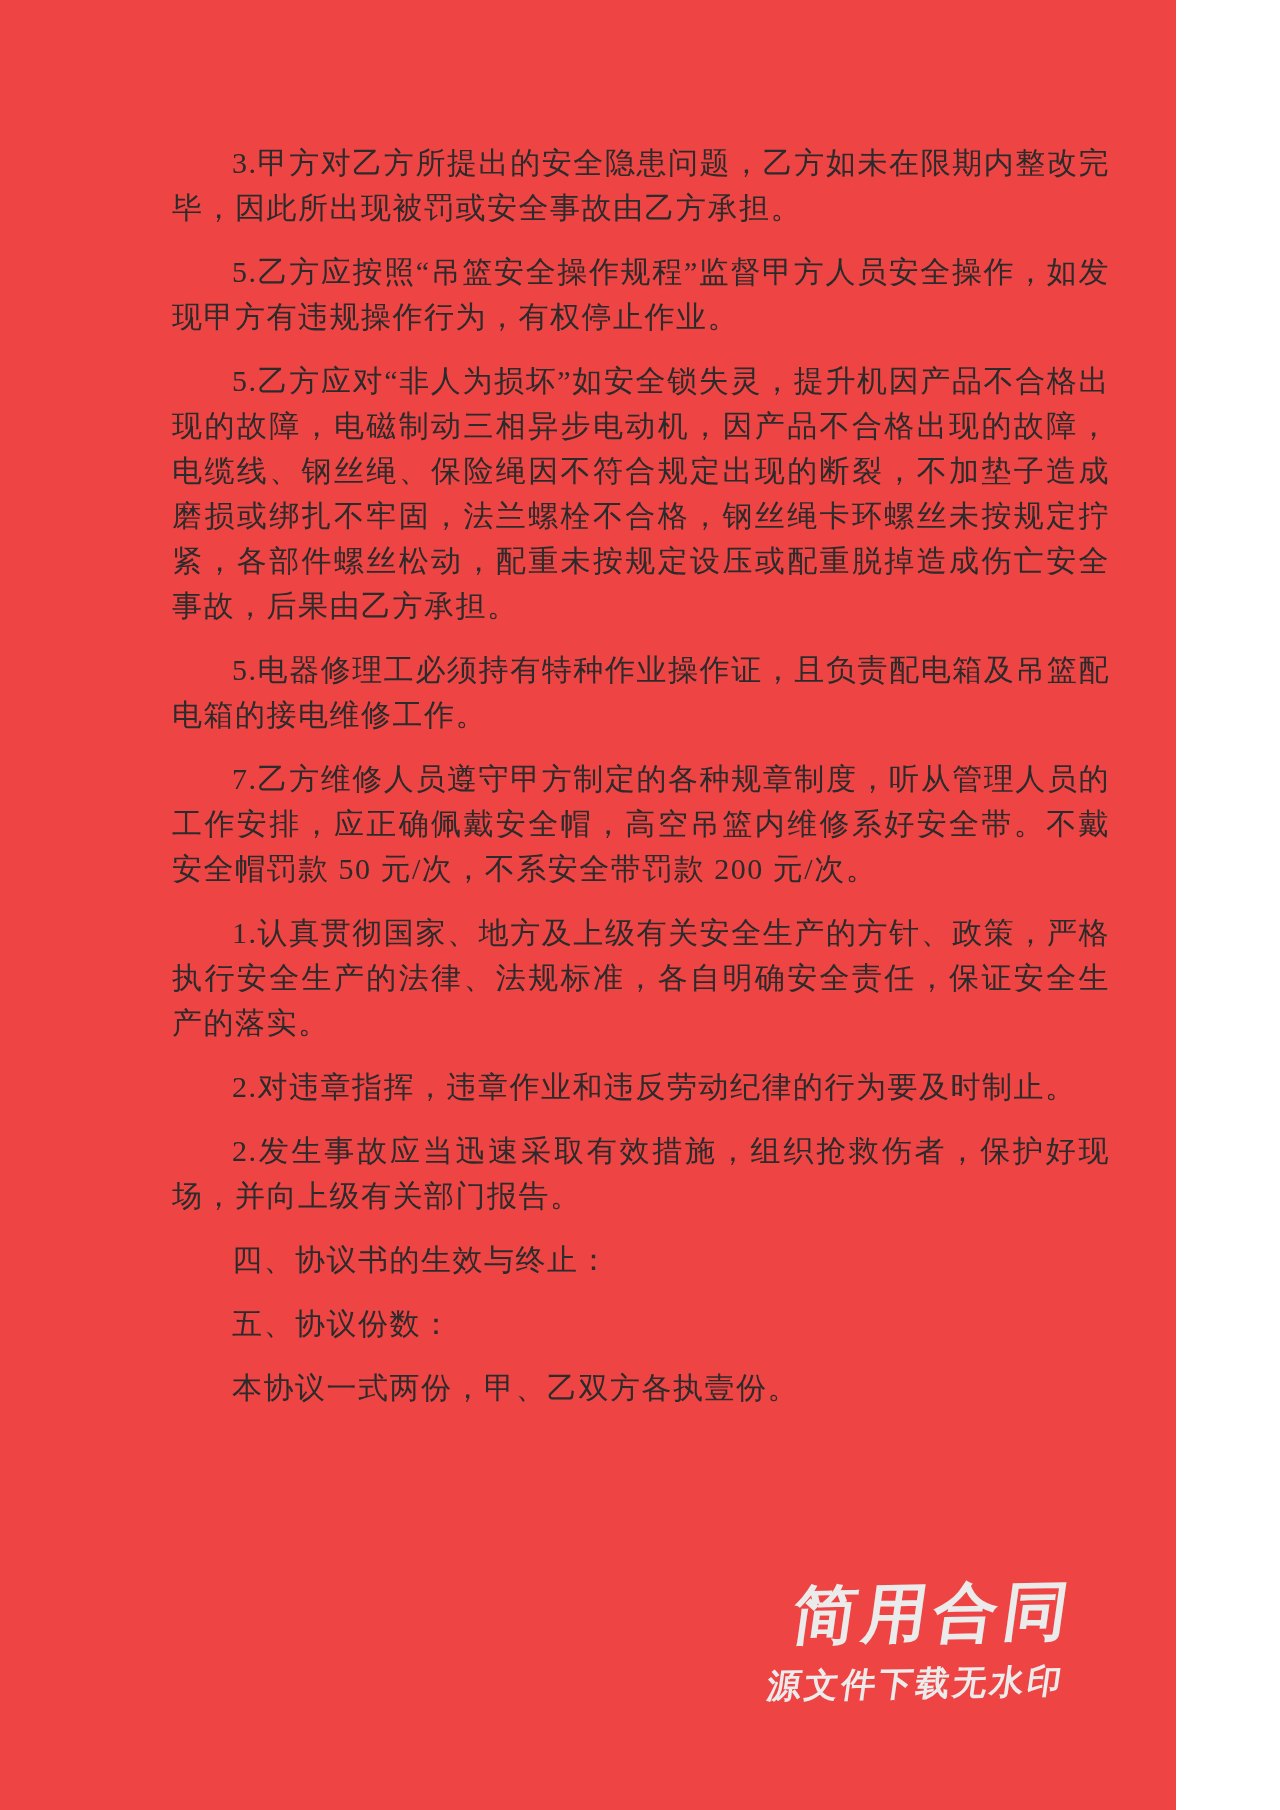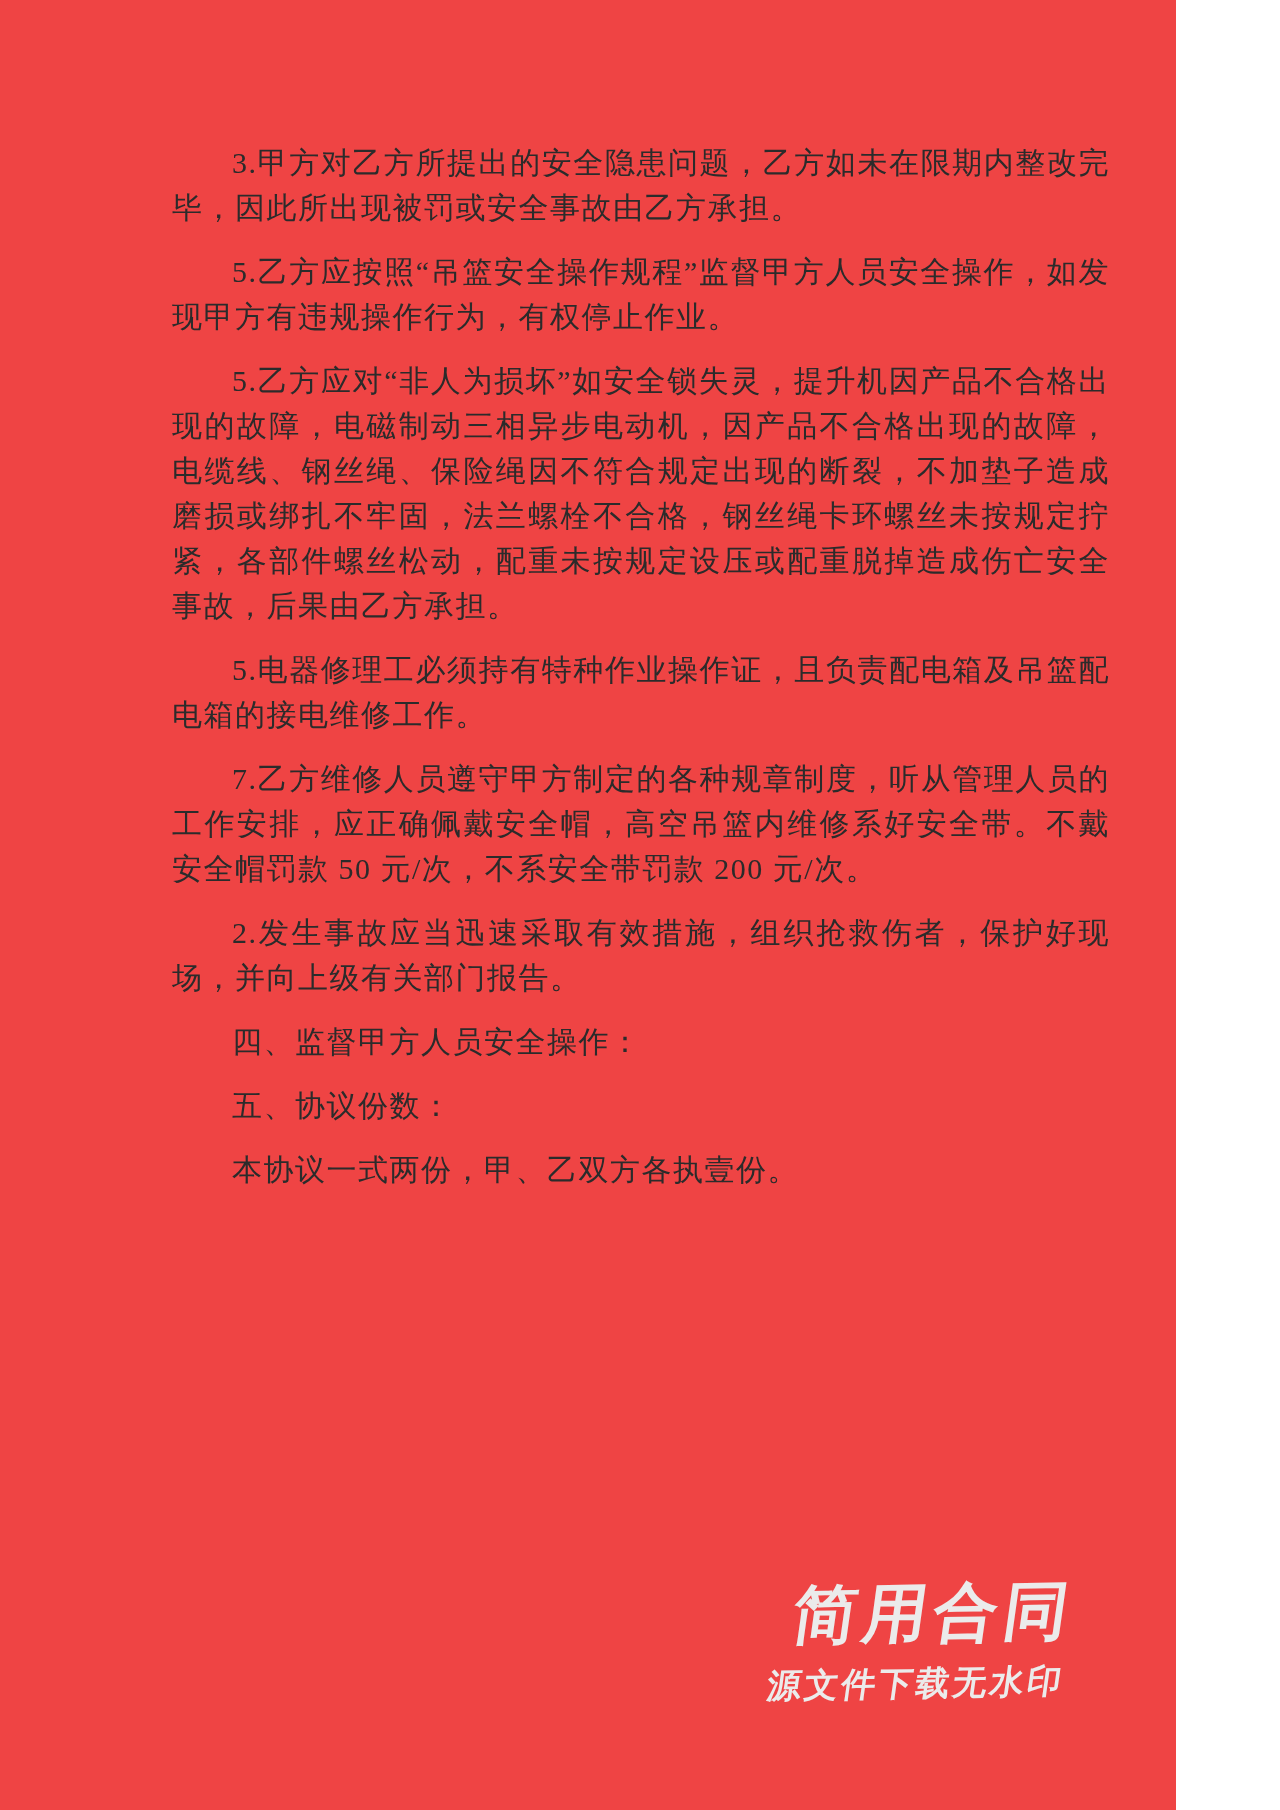--- a/index.html
+++ b/index.html
@@ -60,22 +60,24 @@
 </head>
 <body>
 
 <div class="page">
   <div class="content">
     <p>3.甲方对乙方所提出的安全隐患问题，乙方如未在限期内整改完毕，因此所出现被罚或安全事故由乙方承担。</p>
     <p>5.乙方应按照“吊篮安全操作规程”监督甲方人员安全操作，如发现甲方有违规操作行为，有权停止作业。</p>
     <p>5.乙方应对“非人为损坏”如安全锁失灵，提升机因产品不合格出现的故障，电磁制动三相异步电动机，因产品不合格出现的故障，电缆线、钢丝绳、保险绳因不符合规定出现的断裂，不加垫子造成磨损或绑扎不牢固，法兰螺栓不合格，钢丝绳卡环螺丝未按规定拧紧，各部件螺丝松动，配重未按规定设压或配重脱掉造成伤亡安全事故，后果由乙方承担。</p>
     <p>5.电器修理工必须持有特种作业操作证，且负责配电箱及吊篮配电箱的接电维修工作。</p>
     <p>7.乙方维修人员遵守甲方制定的各种规章制度，听从管理人员的工作安排，应正确佩戴安全帽，高空吊篮内维修系好安全带。不戴安全帽罚款 50 元/次，不系安全带罚款 200 元/次。</p>
+    <p>1.认真贯彻国家、地方及上级有关安全生产的方针、政策，严格执行安全生产的法律、法规标准，各自明确安全责任，保证安全生产的落实。</p>
+    <p>2.对违章指挥，违章作业和违反劳动纪律的行为要及时制止。</p>
     <p>2.发生事故应当迅速采取有效措施，组织抢救伤者，保护好现场，并向上级有关部门报告。</p>
-    <p>四、监督甲方人员安全操作：</p>
+    <p>四、协议书的生效与终止：</p>
     <p>五、协议份数：</p>
     <p>本协议一式两份，甲、乙双方各执壹份。</p>
   </div>
 
   <div class="watermark">
     <span class="wm-title">简用合同</span>
     <span class="wm-subtitle">源文件下载无水印</span>
   </div>
 </div>
 

